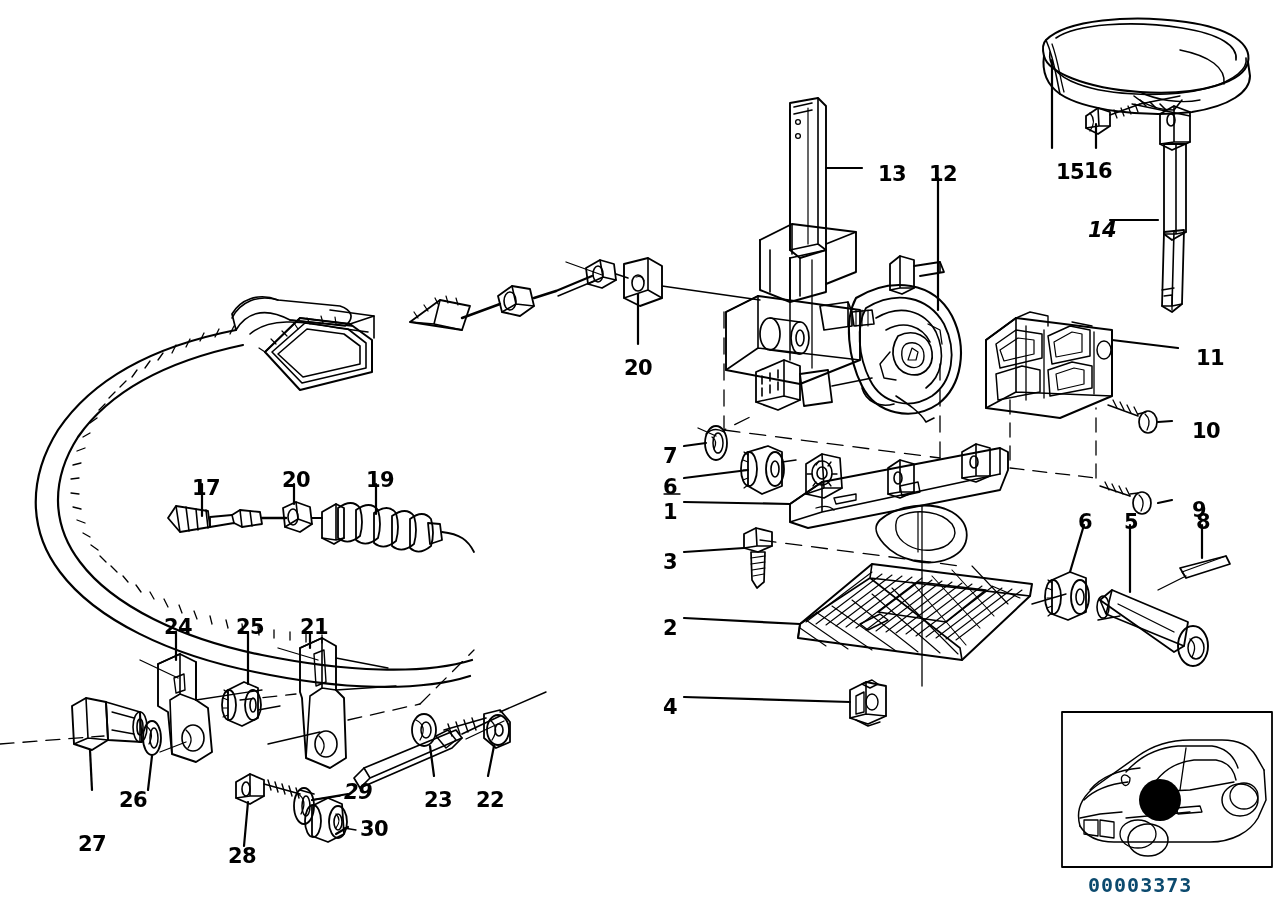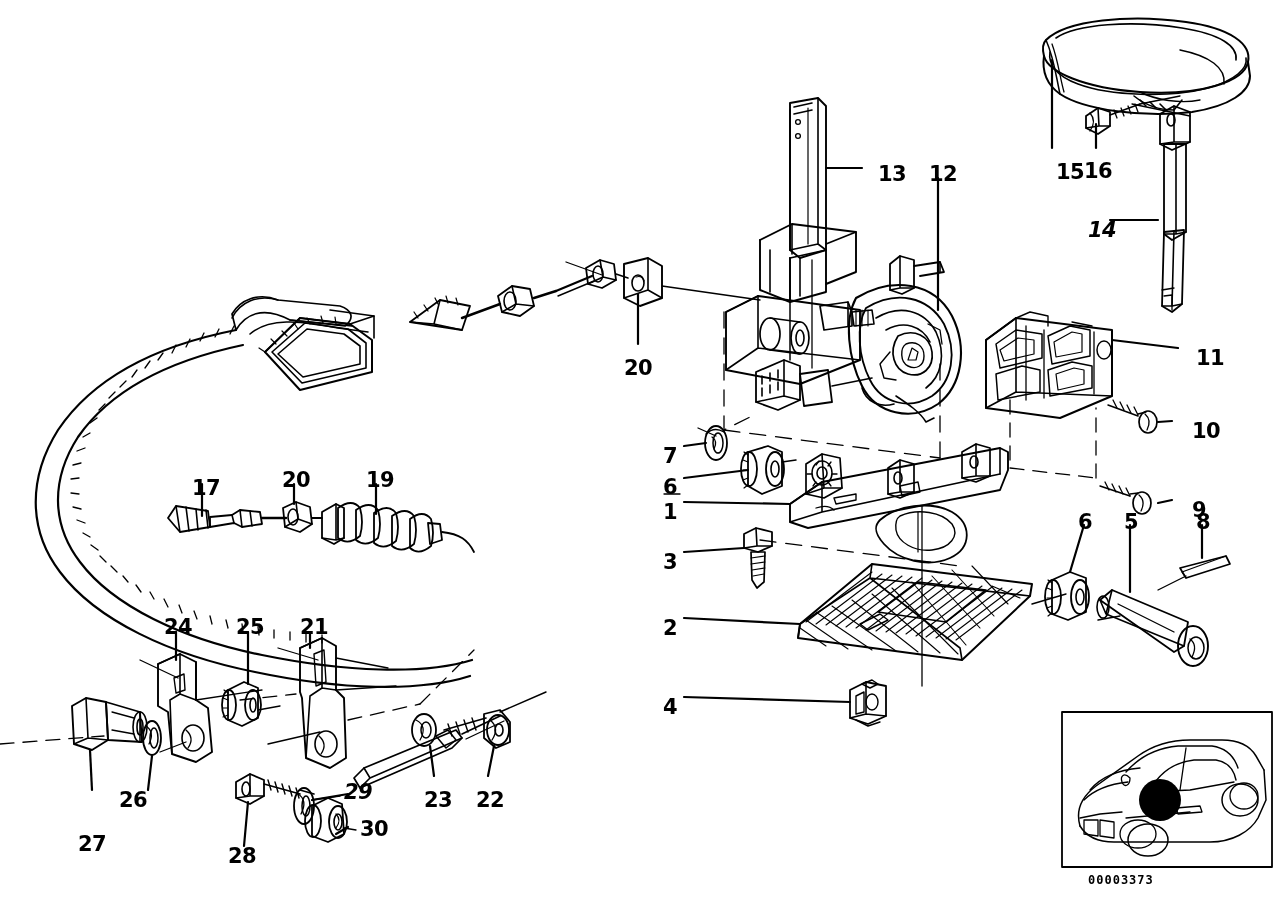--- a/index.html
+++ b/index.html
@@ -31,22 +31,22 @@
     font-size: 21px;
     color: #000000;
     line-height: 1;
     letter-spacing: -0.5px;
     white-space: nowrap;
   }
   .diagram-id {
     position: absolute;
     font-family: "DejaVu Sans Mono", monospace;
     font-weight: bold;
-    font-size: 12px;
-    color: #000000;
+    font-size: 20px;
+    color: #0c4a6e;
     letter-spacing: 1px;
     white-space: nowrap;
   }
 </style>
 </head>
 <body>
 
 <div id="page">
 
   <svg id="diagram-svg" viewBox="0 0 1288 910">

